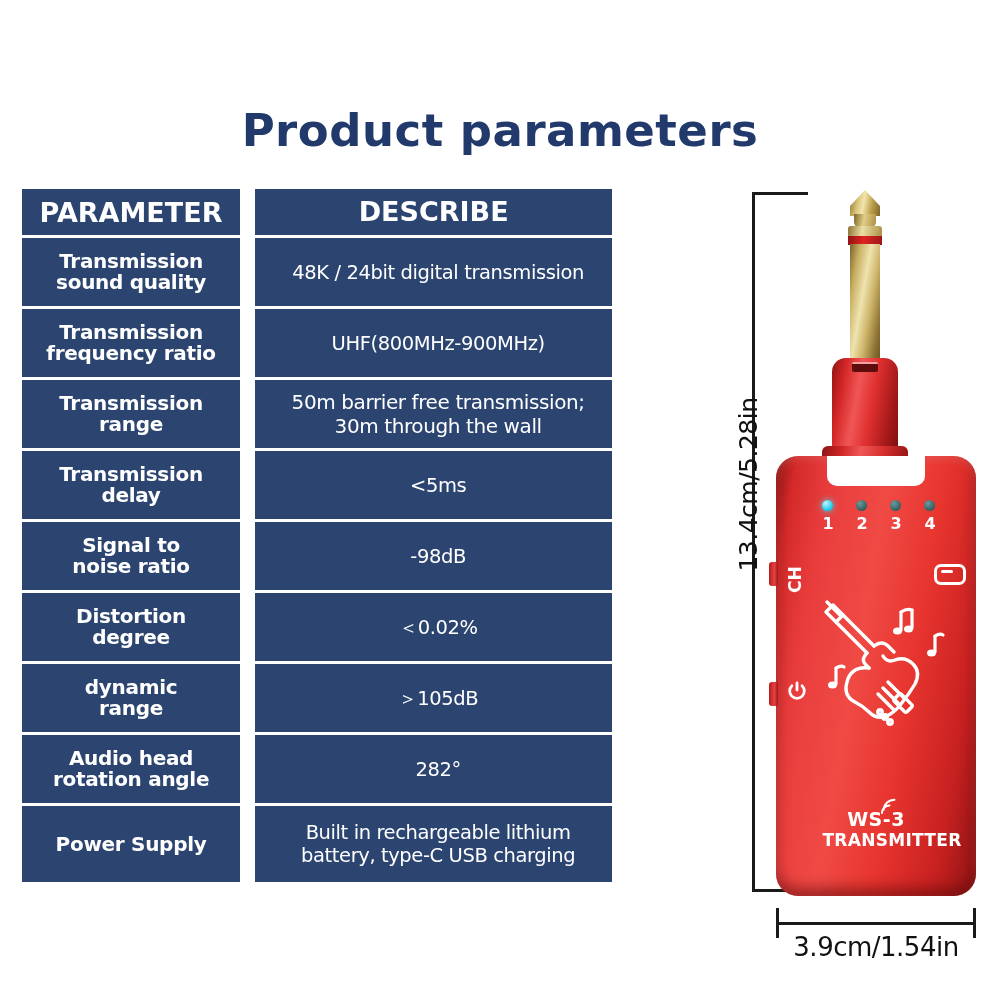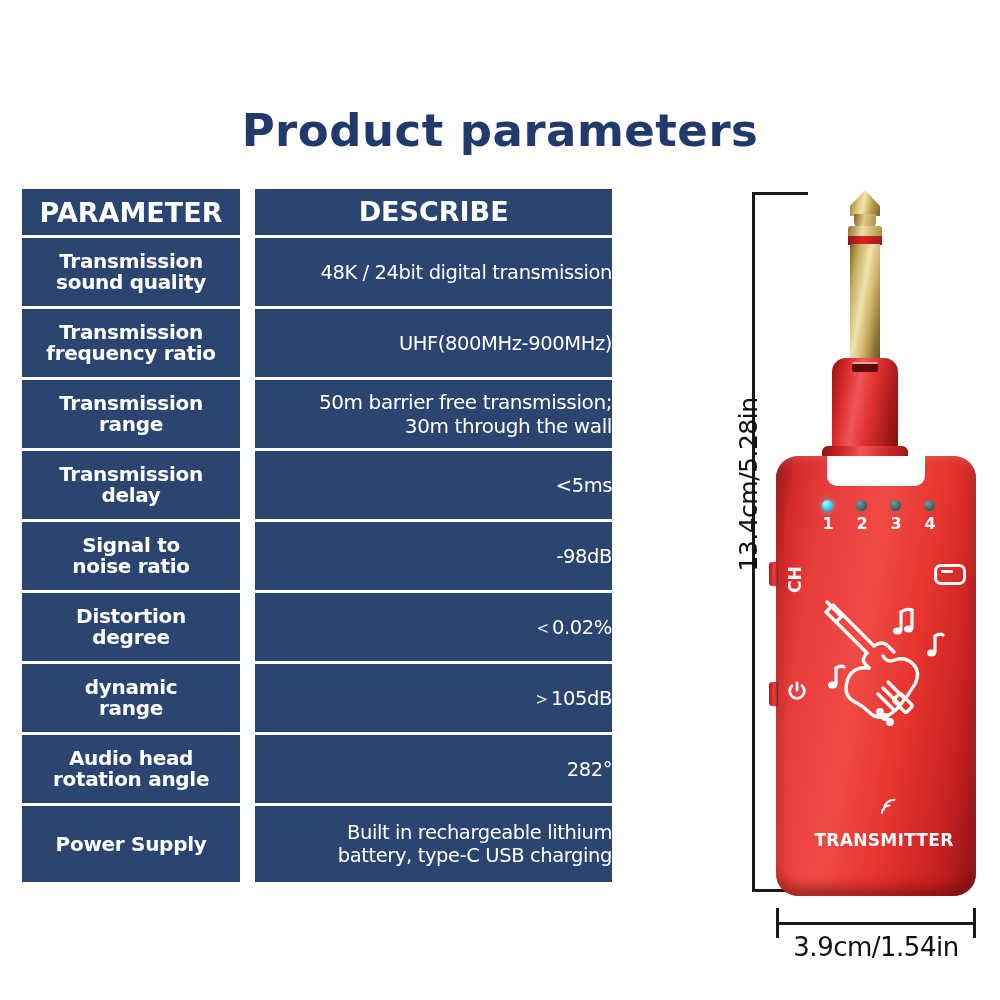--- a/index.html
+++ b/index.html
@@ -52,21 +52,21 @@
     font-weight: bold;
     font-size: 20px;
     line-height: 1.08;
     padding: 5px 4px !important;
     font-family: "DejaVu Sans", sans-serif;
     letter-spacing: -0.3px;
     margin-top: 48px;
   }
   .col-desc {
     width: 369px;
-    text-align: right;
+    text-align: center;
     font-size: 19.5px;
     line-height: 1.2;
     color: #e9ecf3;
     padding: 5px 0 5px 9px !important;
     font-family: "DejaVu Sans", sans-serif;
     letter-spacing: -0.4px;
   }
   .head-row td {
     background: #2b4470;
     font-size: 27px;
@@ -226,21 +226,21 @@
   
   #guitar-art { position: absolute; left: 104px; top: 424px; width: 150px; height: 140px; }
 
   
   #brand-ws3 {
     position: absolute; left: 76px; top: 638px; width: 200px;
     text-align: center; font-size: 19px; font-weight: bold; color: #ffffff;
     letter-spacing: 0.5px; font-family: "DejaVu Sans", sans-serif;
   }
   #brand-transmitter {
-    position: absolute; left: 84px; top: 660px; width: 200px;
+    position: absolute; left: 92px; top: 660px; width: 200px;
     text-align: center; font-size: 17px; font-weight: bold; color: #ffffff;
     letter-spacing: 0.3px; font-family: "DejaVu Sans", sans-serif;
   }
   #brand-wave { position: absolute; left: 176px; top: 628px; width: 22px; height: 20px; }
 </style>
 </head>
 <body>
 
 <div id="page-title">Product parameters</div>
 
@@ -439,14 +439,15 @@
 
   <div id="brand-wave">
     <svg viewBox="0 0 24 24" width="22" height="20">
       <g fill="none" stroke="#ffffff" stroke-width="2.4" stroke-linecap="round">
         <path d="M6 18 A9 9 0 0 1 15 9"></path>
         <path d="M8 18 A7 7 0 0 1 15 13" opacity="0"></path>
         <path d="M6 18 A13 13 0 0 1 19 6" transform="translate(2,-4)"></path>
       </g>
     </svg>
   </div>
+  <div id="brand-ws3">WS-3</div>
   <div id="brand-transmitter">TRANSMITTER</div>
 </div>
 
 </body></html>

